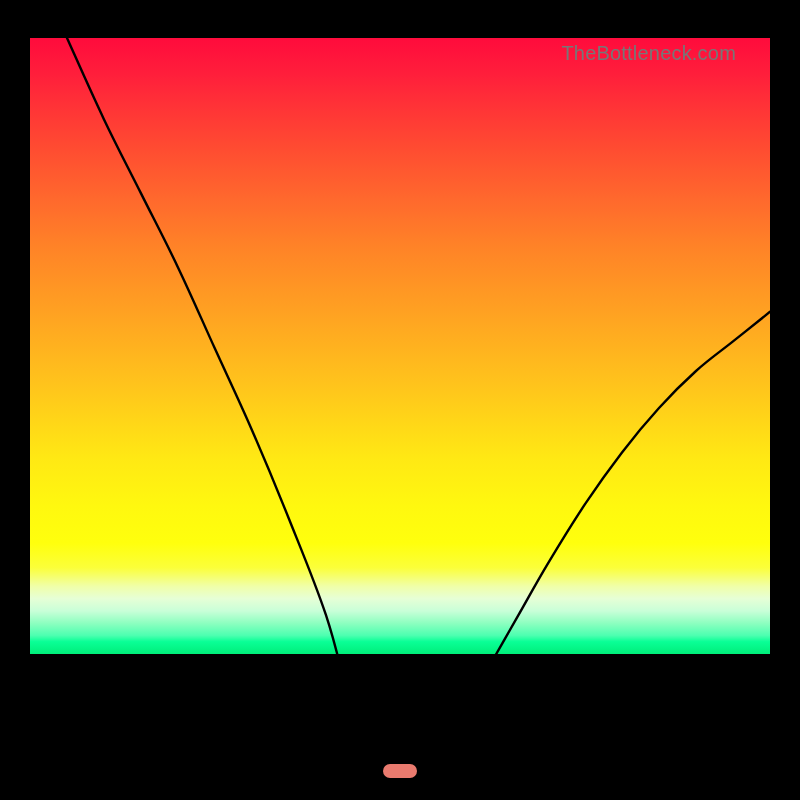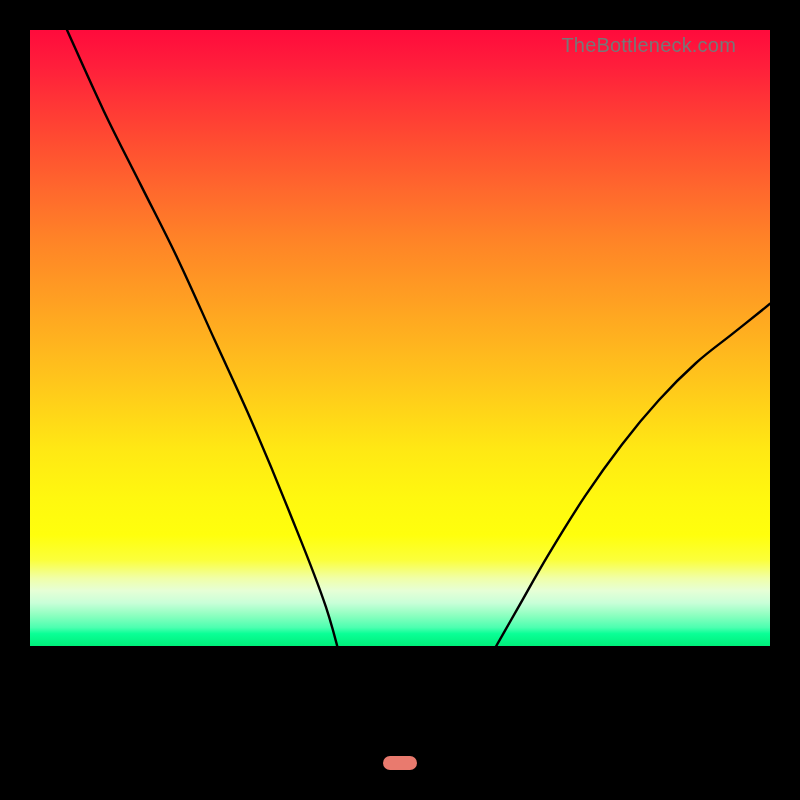--- a/index.html
+++ b/index.html
@@ -13,21 +13,21 @@
   }
   .frame {
     position: relative;
     width: 800px;
     height: 800px;
     background: #000;
   }
   .plot-area {
     position: absolute;
     left: 30px;
-    top: 30px;
+    top: 38px;
     width: 740px;
     height: 616px;
     background: linear-gradient(
       to bottom,
       #ff0b3c 0%,
       #ff1f3b 6%,
       #ff3636 12%,
       #ff4c31 18%,
       #ff682d 26%,
       #ff8327 34%,

